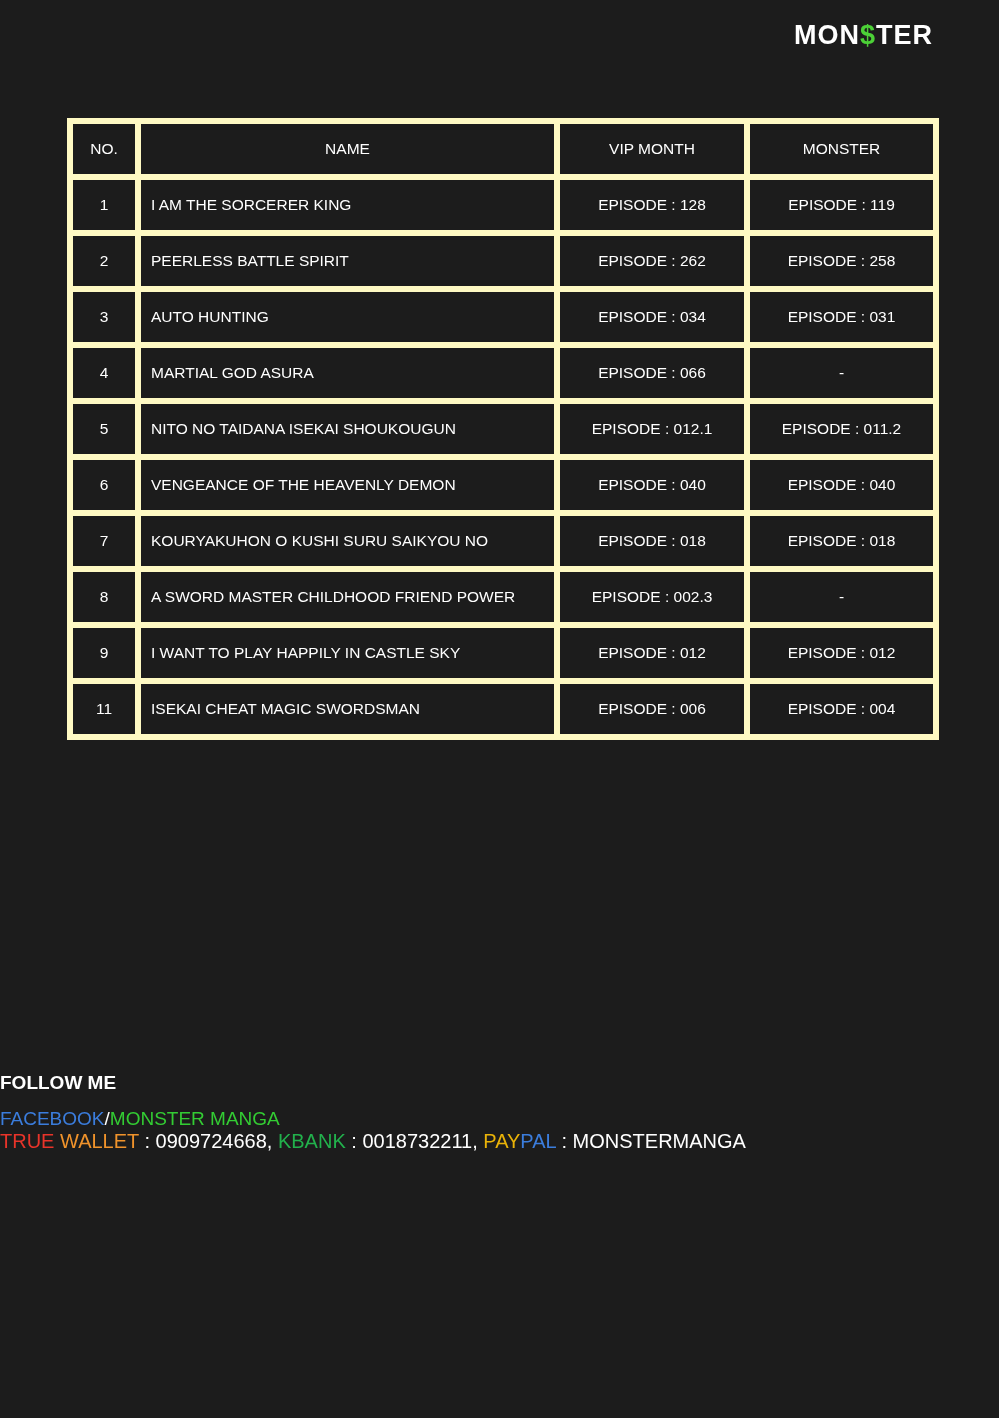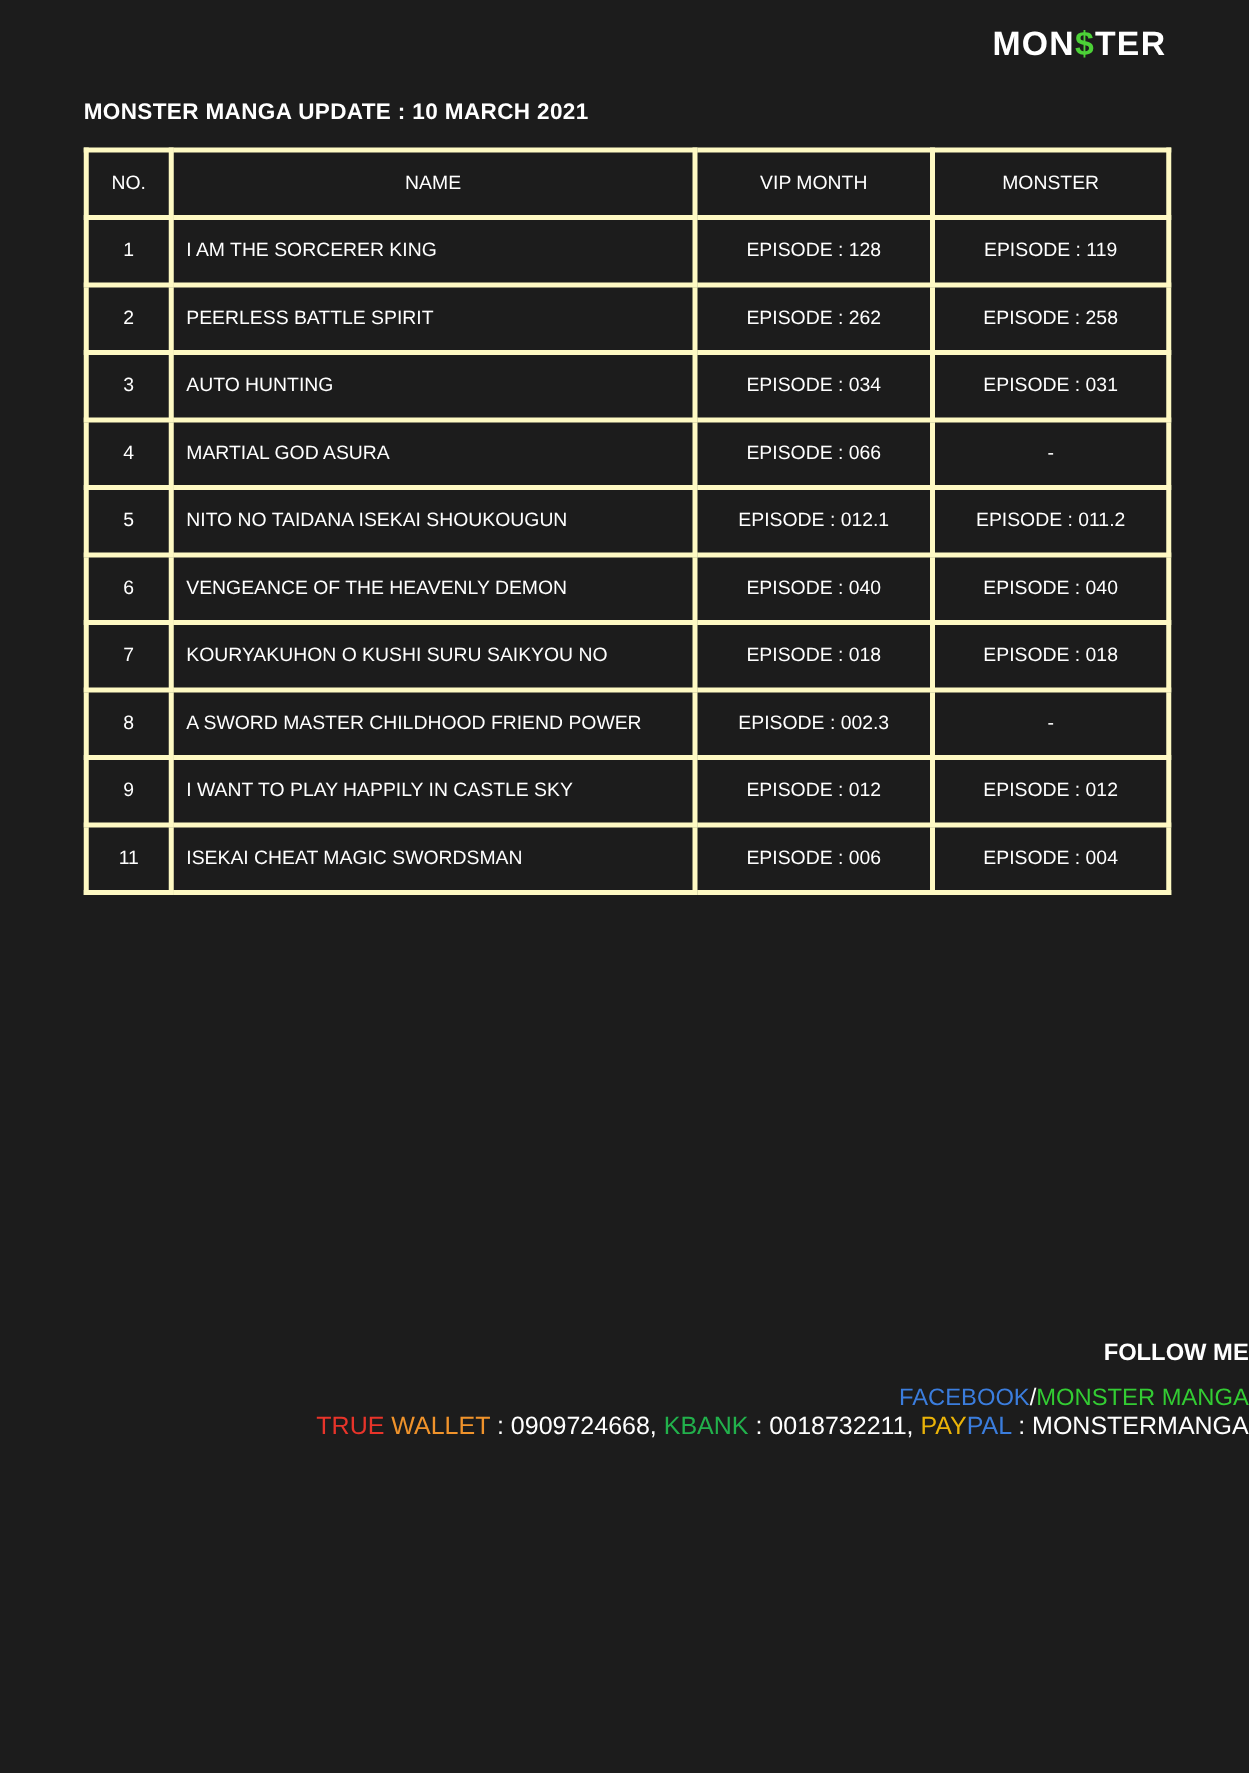--- a/index.html
+++ b/index.html
@@ -54,21 +54,21 @@
     left: 67px;
     width: 866px;
   }
   table.update-table {
     border-collapse: collapse;
     width: 100%;
     table-layout: fixed;
   }
   table.update-table th,
   table.update-table td {
-    border: 4px solid #fef9c3;
+    border: 6px solid #fef9c3;
     height: 50px;
     font-size: 15.5px;
     font-weight: normal;
     color: #ffffff;
     padding: 0 10px;
     vertical-align: middle;
   }
   col.c-no { width: 68px; }
   col.c-name { width: 419px; }
   col.c-vip { width: 190px; }
@@ -78,21 +78,21 @@
   td.no { text-align: center; }
   td.name { text-align: left; padding-left: 14px; }
   td.vip, td.monster { text-align: center; }
 
   
   .footer {
     position: absolute;
     left: 0;
     right: 0;
     top: 1072px;
-    text-align: right;
+    text-align: left;
   }
   .follow-me {
     font-size: 19px;
     font-weight: bold;
     color: #ffffff;
     margin-bottom: 14px;
   }
   .social-line {
     font-size: 19px;
   }
@@ -118,21 +118,20 @@
 </style>
 </head>
 <body>
 
 <div class="page">
 
   <div class="logo">
     <span>MON</span><span class="dollar">$</span><span>TER</span>
   </div>
 
-  <div class="update-title">MONSTER MANGA UPDATE : 10 MARCH 2021</div>
 
   <div class="table-wrap">
     <table class="update-table">
       <colgroup>
         <col class="c-no">
         <col class="c-name">
         <col class="c-vip">
         <col class="c-monster">
       </colgroup>
       <thead>

